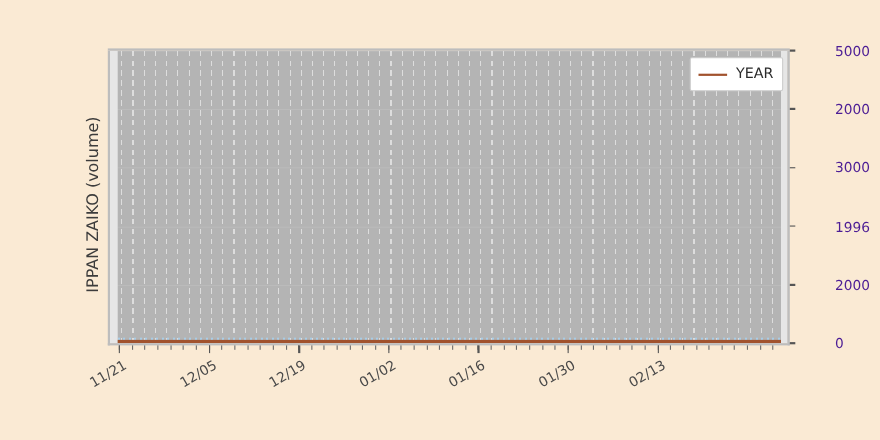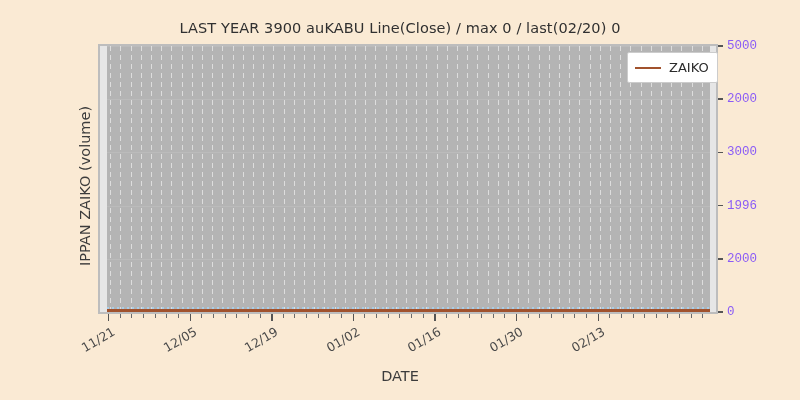--- a/index.html
+++ b/index.html
@@ -133,26 +133,25 @@
   
   .ytick-mark {
     position: absolute;
     left: 718px;
     width: 5px;
     height: 1.5px;
     background: #555;
   }
   .ytick-label {
     position: absolute;
-    left: 727px;
+    left: 759px;
     font-size: 12.5px;
-    color: #8b5cf6;
+    color: #4c1d95;
     transform: translateY(-50%);
     white-space: nowrap;
-    font-family: Liberation Mono, monospace;
   }
 
   
   .xtick-major {
     position: absolute;
     top: 314px;
     width: 1.4px;
     height: 7px;
     background: #555;
   }
@@ -238,21 +237,20 @@
     font-size: 13px;
     color: #2b2b2b;
     white-space: nowrap;
   }
 </style>
 </head>
 <body>
 
 <div id="figure">
 
-  <div id="chart-title">LAST YEAR 3900 auKABU Line(Close) / max 0 / last(02/20) 0</div>
 
   <div id="plot-area">
     <div id="x-gridlines"></div>
     <div id="y-gridlines">
         <div class="ygrid" style="top: 212.8px;"></div>
         <div class="ygrid" style="top: 159.6px;"></div>
         <div class="ygrid" style="top: 106.4px;"></div>
         <div class="ygrid" style="top: 53.2px;"></div>
         <div class="ygrid" style="top: 0px;"></div>
       </div>
@@ -264,28 +262,27 @@
 
   <div class="spine" id="spine-top"></div>
   <div class="spine" id="spine-bottom"></div>
   <div class="spine" id="spine-left"></div>
   <div class="spine" id="spine-right"></div>
 
   <div id="y-axis"></div>
   <div id="x-axis"></div>
 
   <div id="ylabel">IPPAN ZAIKO (volume)</div>
-  <div id="xlabel">DATE</div>
 
   <div id="legend">
     <div class="legend-row">
       <span class="legend-swatch">
           <span class="solid-line"></span>
         </span>
-      <span class="legend-label">ZAIKO</span>
+      <span class="legend-label">YEAR</span>
     </div>
   </div>
 
 <div class="ytick-mark" style="top: 311.25px;"></div>
     <div class="ytick-label" style="top: 312px;">0</div>
     <div class="ytick-mark" style="top: 258.05px;"></div>
     <div class="ytick-label" style="top: 258.8px;">2000</div>
     <div class="ytick-mark" style="top: 204.85px;"></div>
     <div class="ytick-label" style="top: 205.6px;">1996</div>
     <div class="ytick-mark" style="top: 151.65px;"></div>

